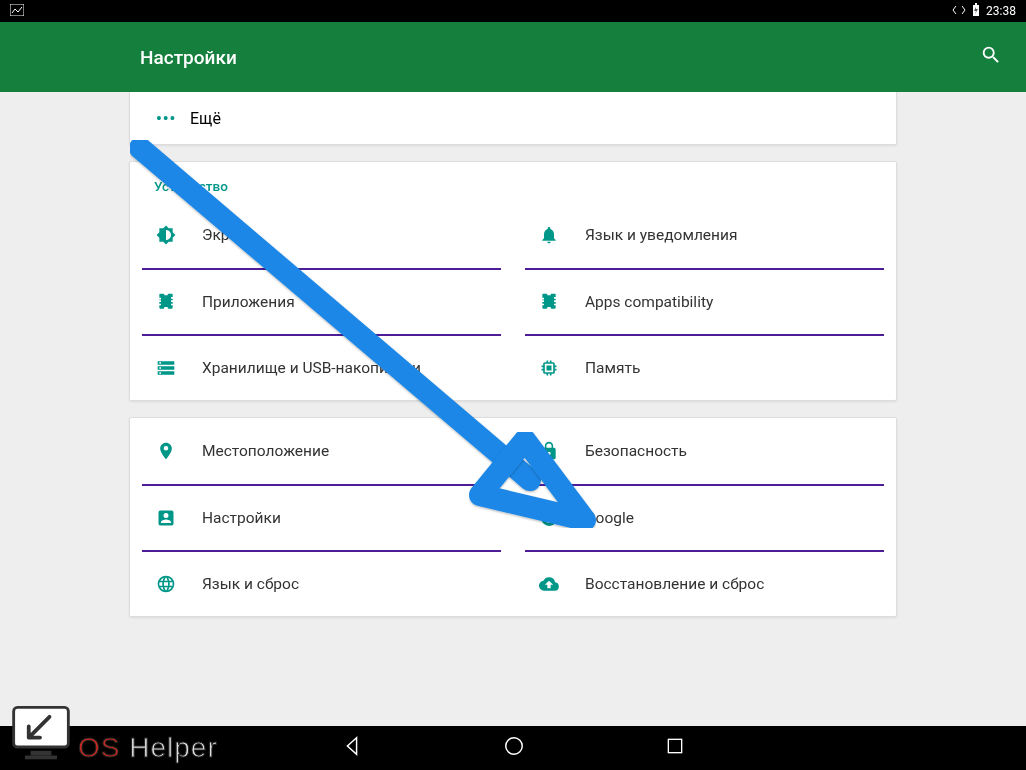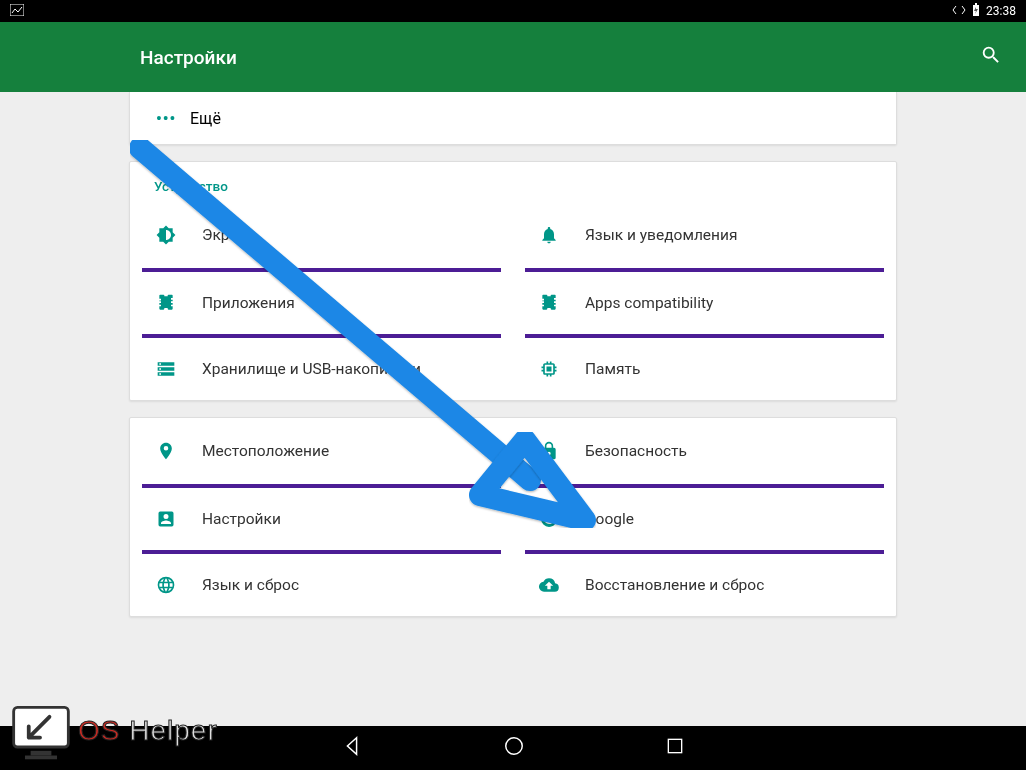--- a/index.html
+++ b/index.html
@@ -66,21 +66,21 @@
     display: flex;
   }
   .col {
     flex: 1;
     padding: 0 12px;
   }
   .item {
     display: flex;
     align-items: center;
     height: 66px;
-    border-top: 4px solid #4c1d95;
+    border-top: 2px solid #4c1d95;
     cursor: pointer;
   }
   .col .item:first-child { border-top: none; }
   .item .icon {
     width: 48px;
     display: flex;
     justify-content: center;
     align-items: center;
   }
   .item .icon svg { fill: #009688; width: 20px; height: 20px; }
@@ -114,21 +114,21 @@
     top: 140px;
     left: 130px;
     pointer-events: none;
     z-index: 50;
   }
   .watermark {
     position: absolute;
     bottom: 6px;
     left: 8px;
     display: flex;
-    align-items: center;
+    align-items: flex-end;
     z-index: 60;
     pointer-events: none;
   }
   .watermark svg.monitor { width: 66px; height: 66px;}
   .watermark .wm-text {
     font-family: "Arial Black", sans-serif;
     font-size: 28px;
     letter-spacing: 1px;
     margin-left: 4px;
   }

